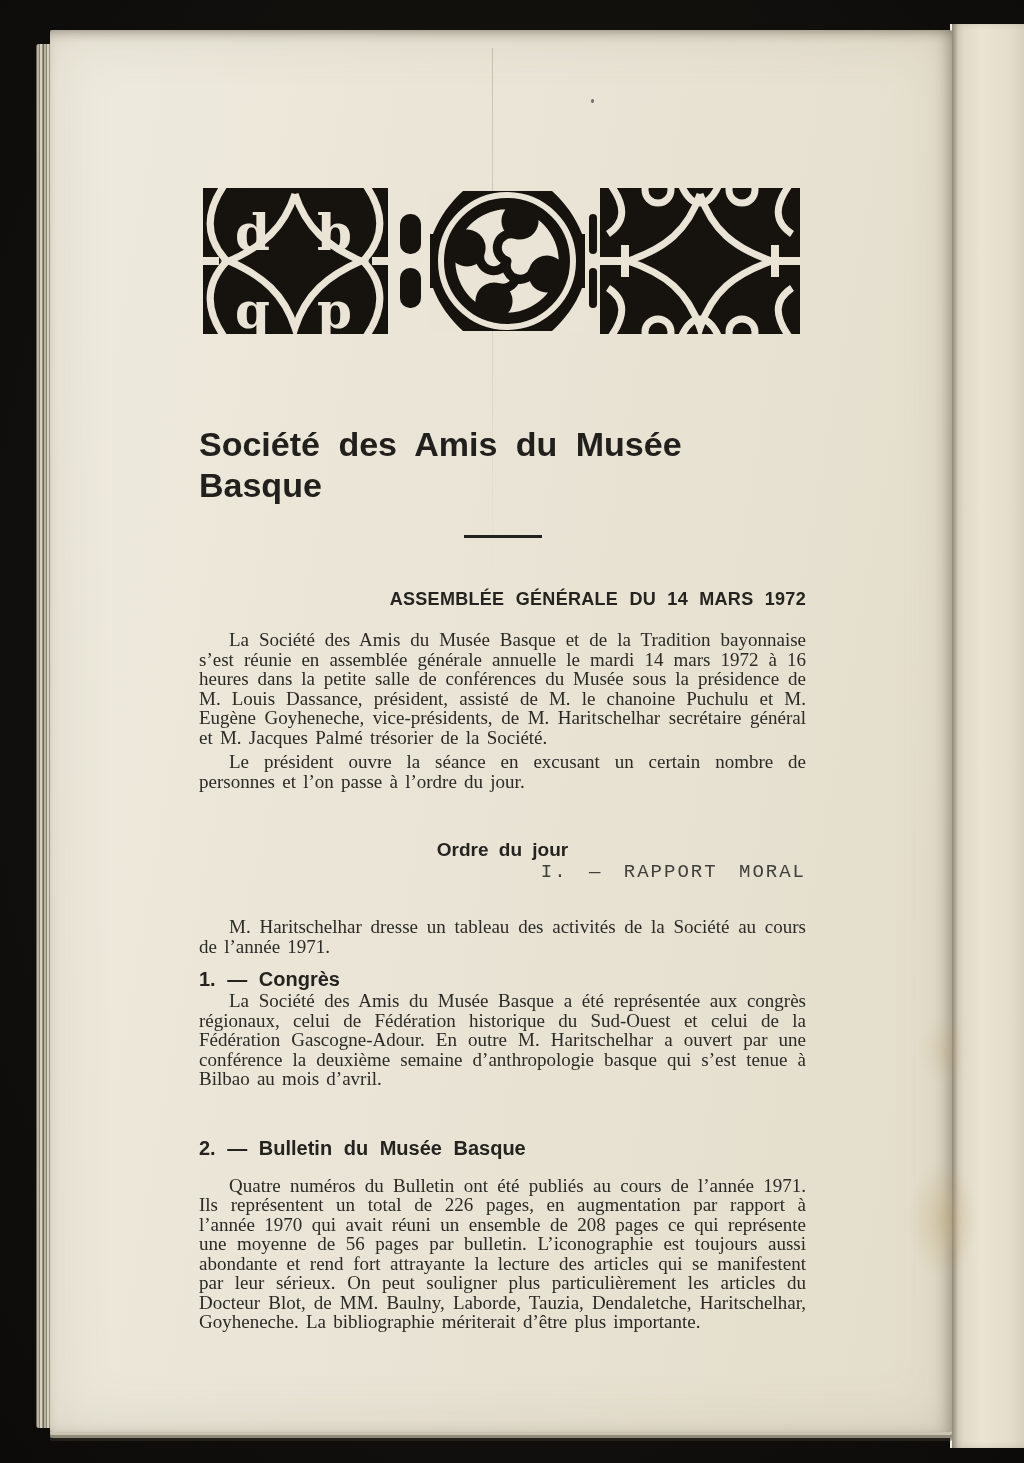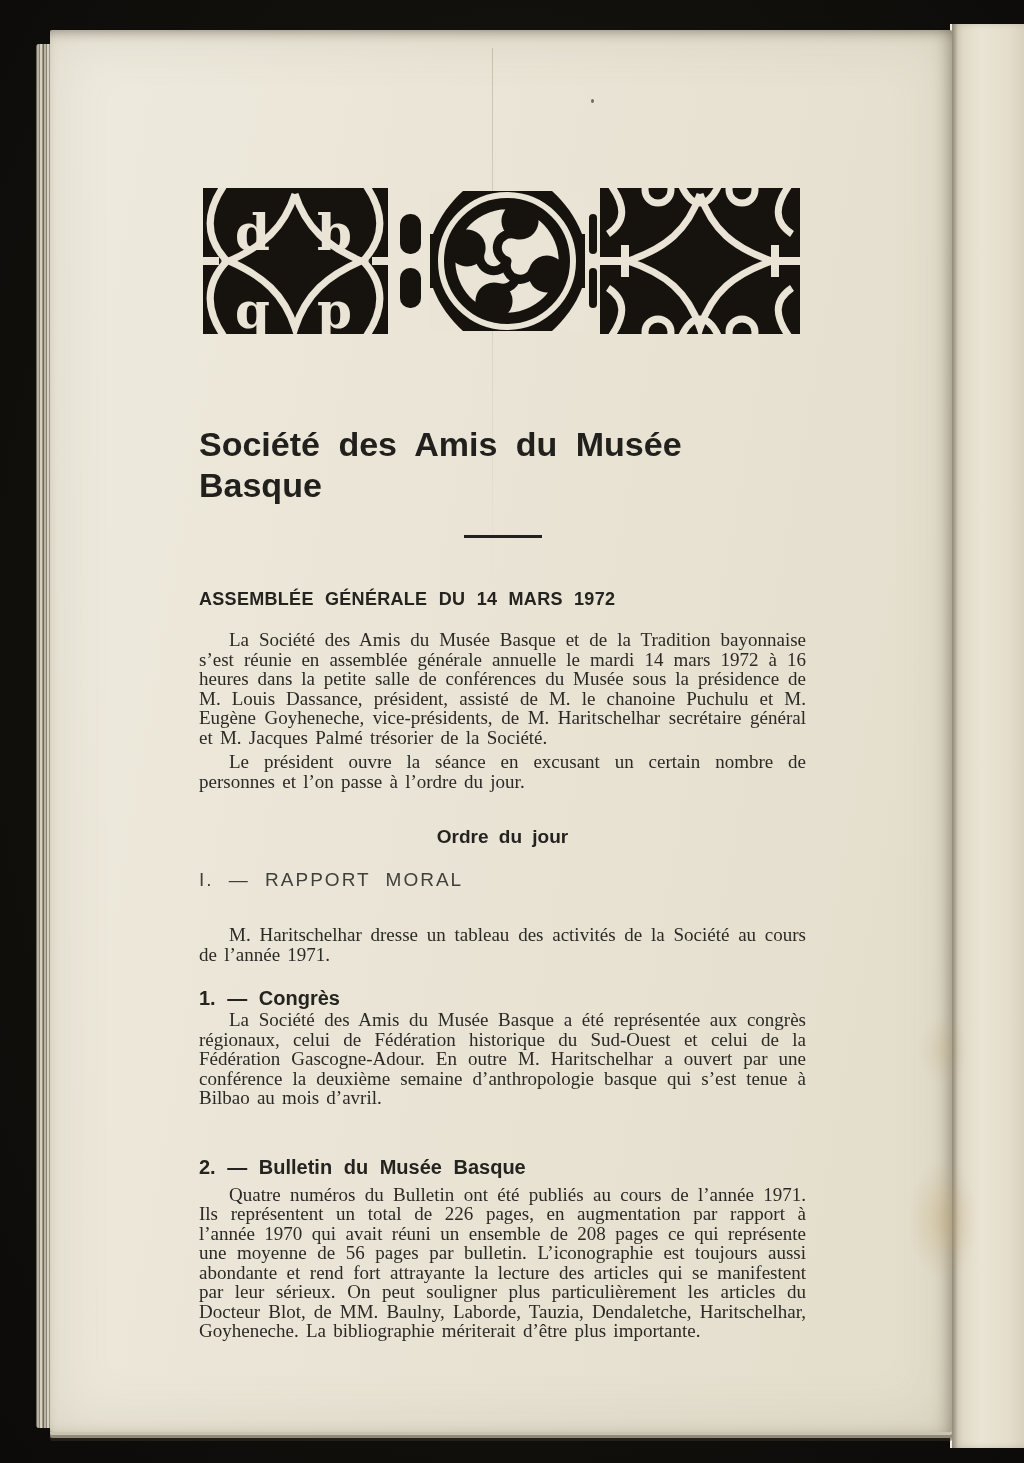--- a/index.html
+++ b/index.html
@@ -52,54 +52,54 @@
   .title {
     margin-top:86px; 
     font-family:"Liberation Sans","DejaVu Sans",sans-serif;
     font-weight:700; font-size:34px; line-height:41px;
     word-spacing:9px; letter-spacing:0; color:#21201d;
   }
   .title-rule {
     margin:29px auto 0 auto; width:78px; height:3px; background:#22211e;
   }
   .meeting {
-    margin-top:51px; text-align:left;
+    margin-top:51px; text-align:right;
     font-family:"Liberation Sans","DejaVu Sans",sans-serif;
     font-weight:700; font-size:18px; line-height:21px;
     word-spacing:6px; letter-spacing:.3px; color:#24231f;
   }
 
   .body {
     font-size:19px; line-height:19.5px; text-align:justify;
     word-spacing:2.5px; color:#2b2a26; text-indent:30px;
   }
   .p1 { margin-top:20px; }
   .p2 { margin-top:5px; }
   .p3 { margin-top:34px; }
   .p4 { margin-top:0; }
-  .p5 { margin-top:6px; }
+  .p5 { margin-top:16px; }
 
   .agenda {
-    margin-top:35px; text-align:center;
+    margin-top:48px; text-align:center;
     font-family:"Liberation Sans","DejaVu Sans",sans-serif;
     font-weight:700; font-size:19px; line-height:22px;
     word-spacing:5px; color:#24231f;
   }
   .rapport {
-    margin-top:21px; text-align:left;
-    font-family:Liberation Sans, sans-serif;
+    text-align:right;
+    font-family:Liberation Mono, monospace;
     font-weight:400; font-size:19px; line-height:22px;
     letter-spacing:2px; word-spacing:8px; color:#403f3b;
   }
   .subhead {
     font-family:"Liberation Sans","DejaVu Sans",sans-serif;
     font-weight:700; font-size:20px; line-height:23px;
     word-spacing:6px; color:#24231f;
   }
-  .s1 { margin-top:23px; }
+  .s1 { margin-top:12px; }
   .s2 { margin-top:48px; }
 </style>
 </head>
 <body>
 
 <div>
   <div class="page-stack-left"></div>
   <div class="page-next"></div>
 
   <div class="page-main">

